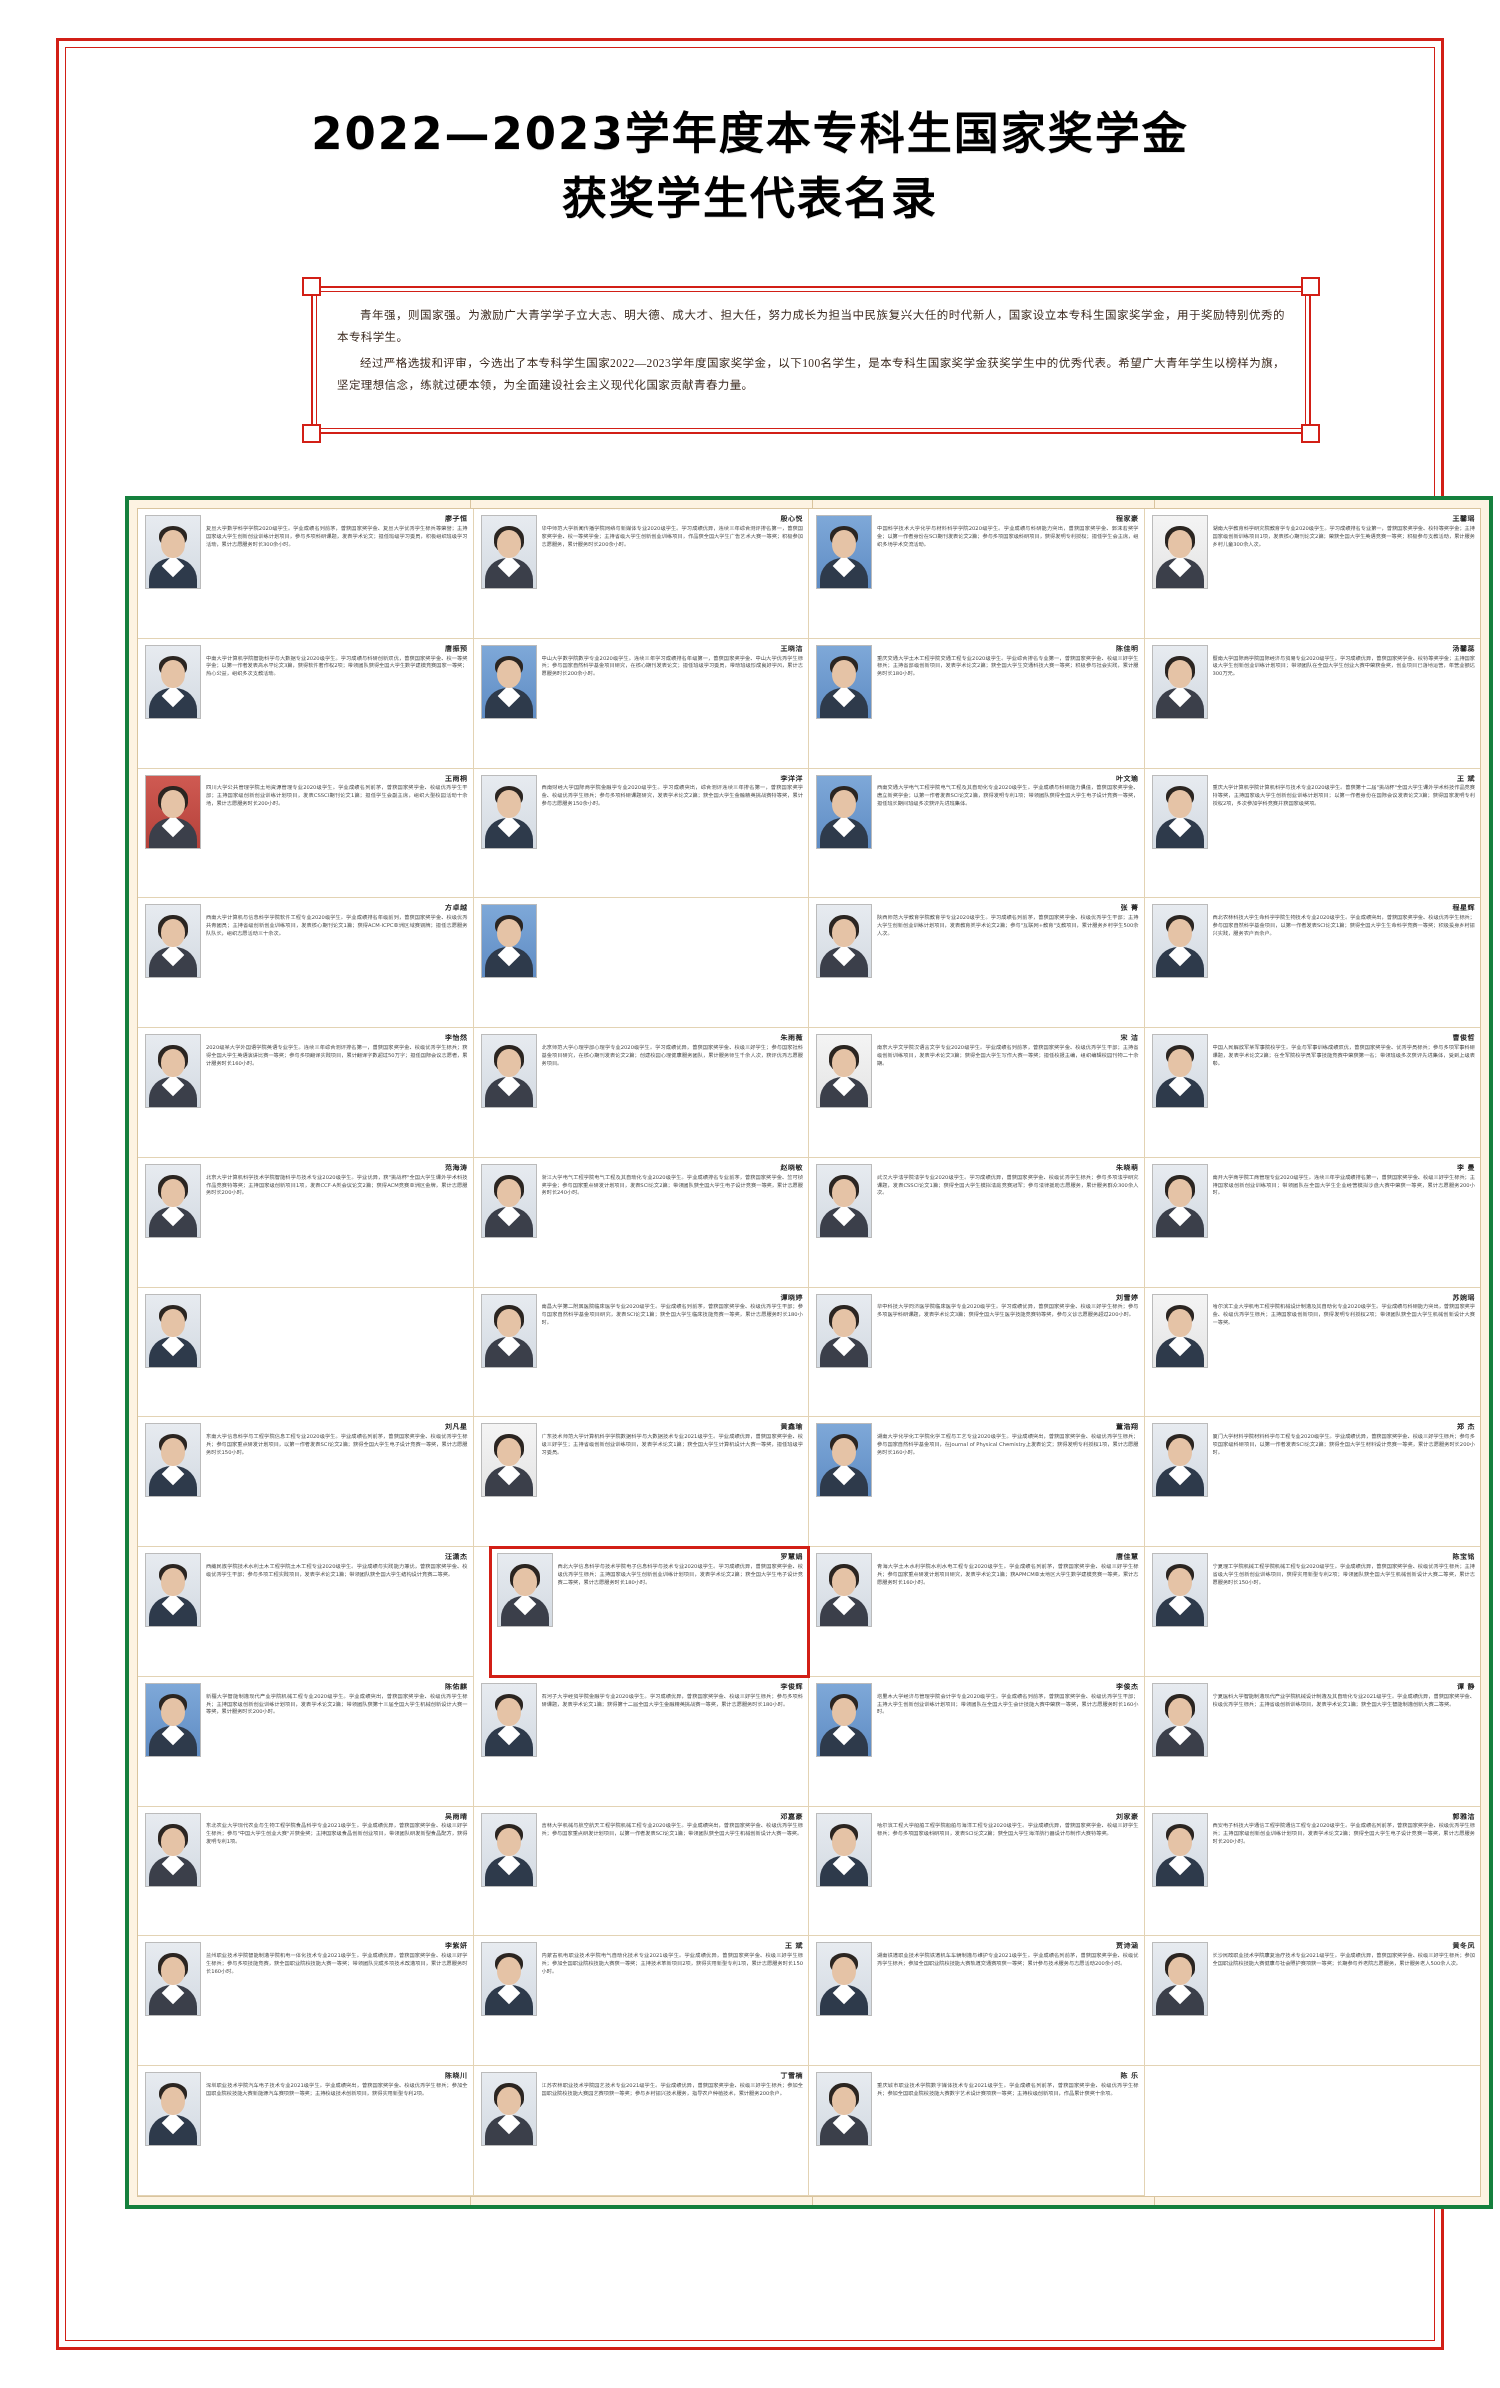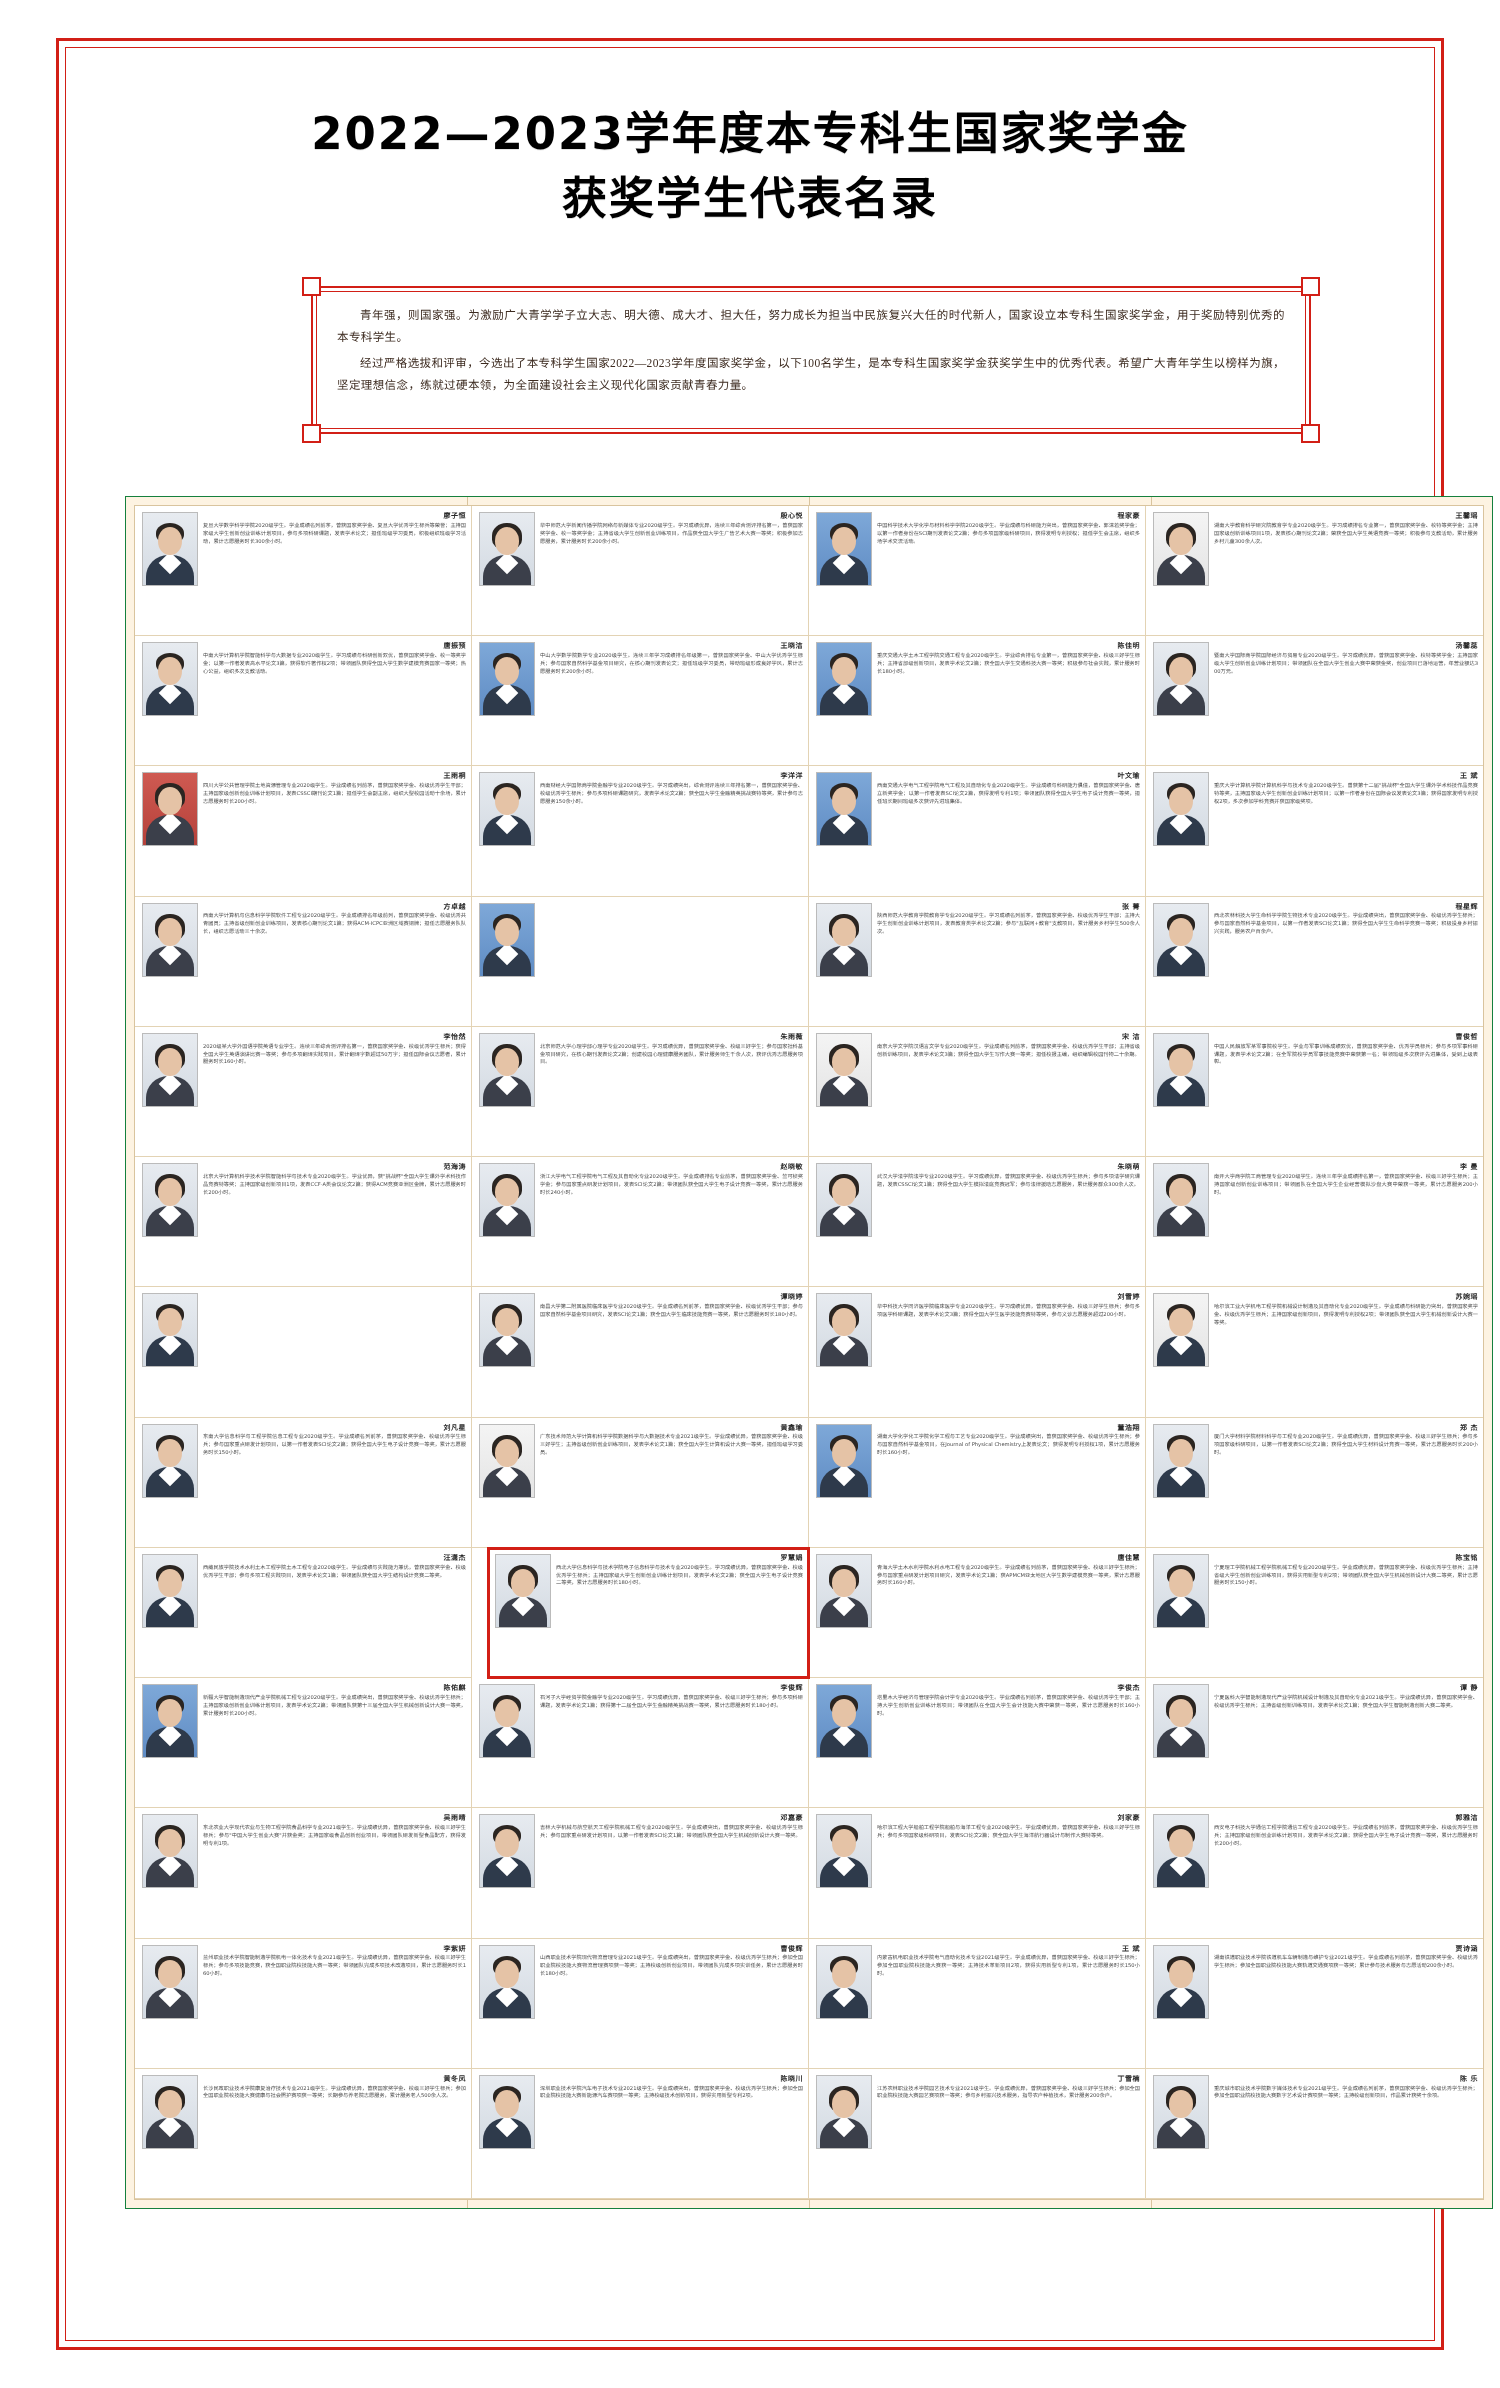--- a/index.html
+++ b/index.html
@@ -99,21 +99,21 @@
   .intro-text p { margin: 0 0 3px 0; text-indent: 2em; }
 
   
   .grid-area {
     position: absolute;
     left: 66px;
     top: 455px;
     width: 1368px;
     height: 1713px;
     background: #fdf3e2;
-    border: 1px solid #15803d;
+    border: 4px solid #15803d;
     box-sizing: border-box;
     overflow: hidden;
   }
   .grid {
     position: absolute;
     left: 8px; top: 8px; right: 8px; bottom: 8px;
     display: grid;
     grid-template-columns: repeat(4, 1fr);
     grid-auto-rows: 1fr;
     gap: 0;
@@ -791,32 +791,20 @@
             </div>
           </div>
           <div class="cell">
             <div class="photo m light">
               <span class="body"></span>
               <span class="collar"></span>
               <span class="hair"></span>
               <span class="head"></span>
             </div>
             <div class="cell-text">
-              <div class="cell-name">曹俊辉</div>
-              <div class="cell-desc">山西职业技术学院现代物流管理专业2021级学生。学业成绩突出，曾获国家奖学金、校级优秀学生标兵；参加全国职业院校技能大赛物流管理赛项获一等奖；主持校级创新创业项目，带领团队完成多项实训任务，累计志愿服务时长180小时。</div>
-            </div>
-          </div>
-          <div class="cell">
-            <div class="photo m light">
-              <span class="body"></span>
-              <span class="collar"></span>
-              <span class="hair"></span>
-              <span class="head"></span>
-            </div>
-            <div class="cell-text">
               <div class="cell-name">王 斌</div>
               <div class="cell-desc">内蒙古机电职业技术学院电气自动化技术专业2021级学生。学业成绩优异，曾获国家奖学金、校级三好学生标兵；参加全国职业院校技能大赛获一等奖；主持技术革新项目2项，获得实用新型专利1项，累计志愿服务时长150小时。</div>
             </div>
           </div>
           <div class="cell">
             <div class="photo m light">
               <span class="body"></span>
               <span class="collar"></span>
               <span class="hair"></span>
               <span class="head"></span>

